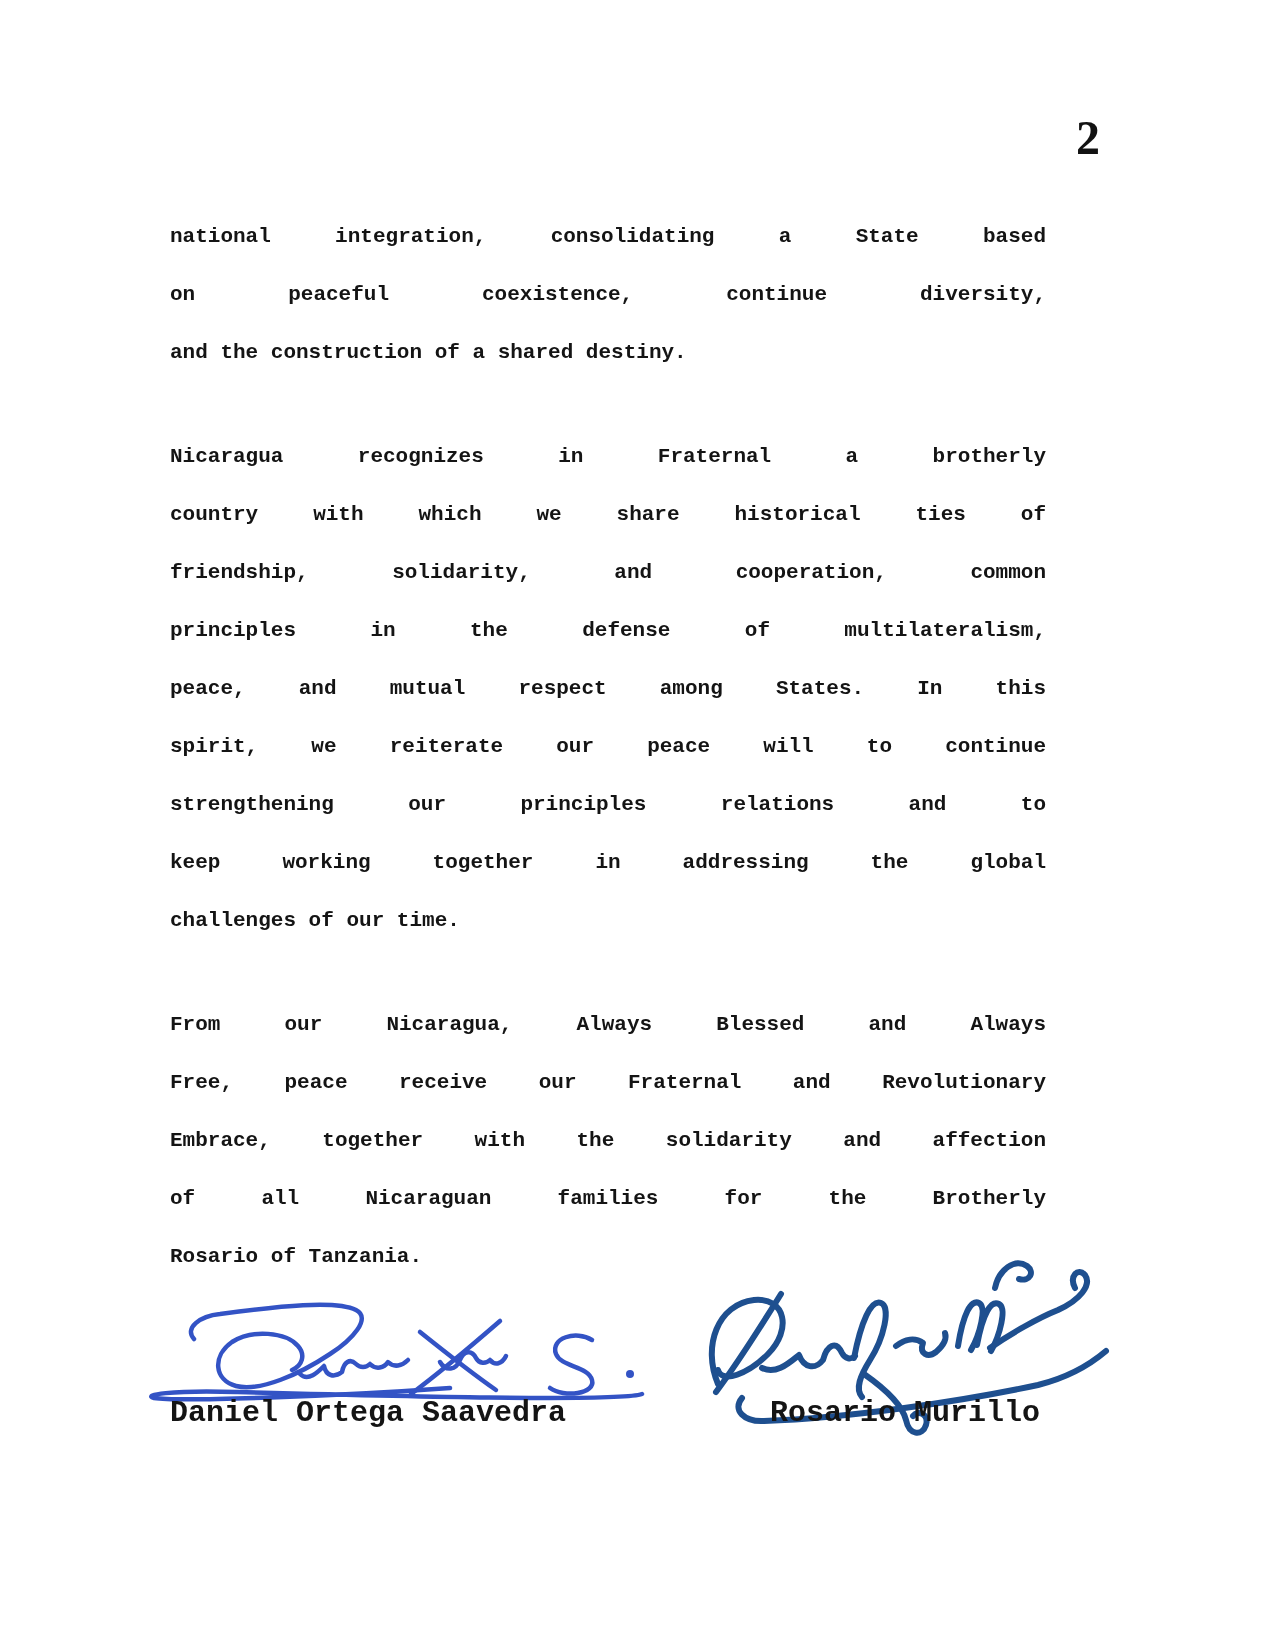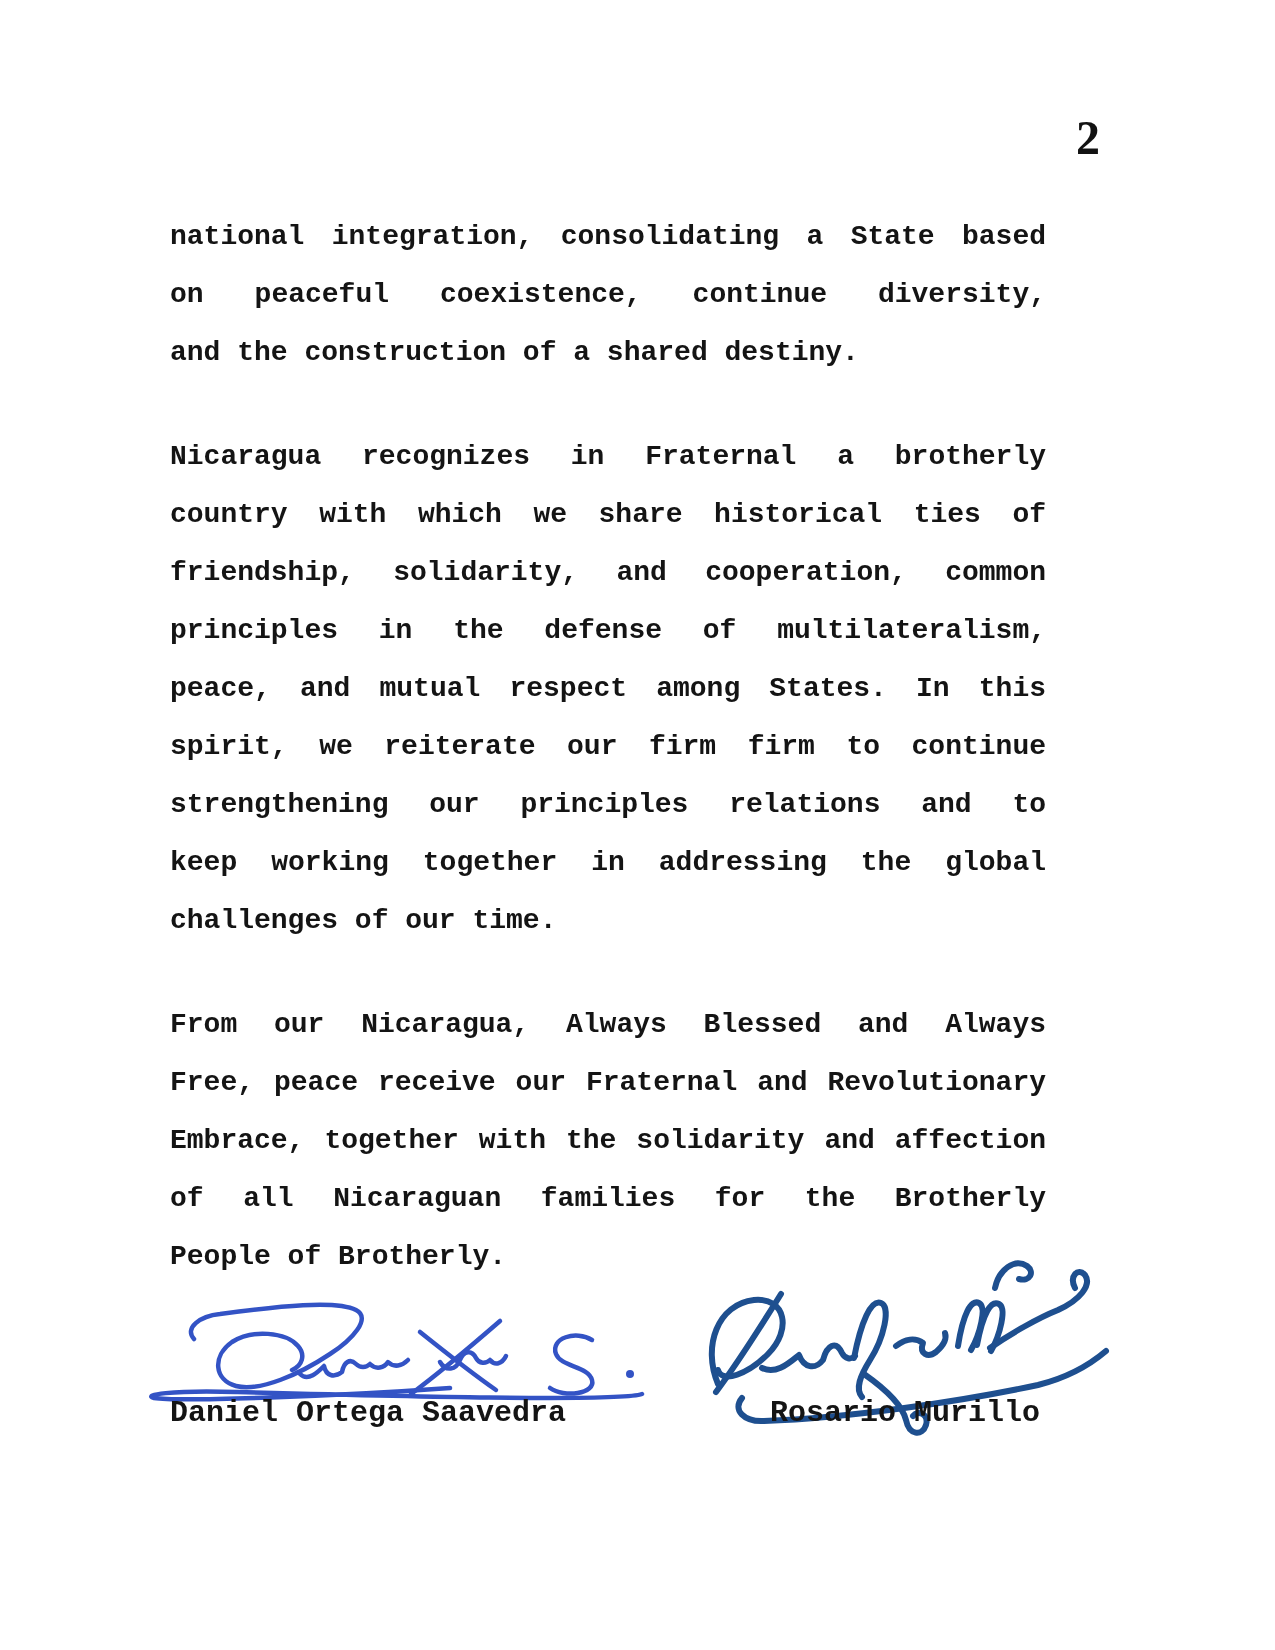--- a/index.html
+++ b/index.html
@@ -12,21 +12,21 @@
   }
   .page-number{
     position:absolute;top:114px;left:1066px;width:44px;
     text-align:center;
     font-family:"Liberation Serif","DejaVu Serif",serif;
     font-weight:bold;font-size:48px;line-height:1;
     color:#121212;
   }
   .body-text{
     position:absolute;left:170px;top:208px;width:876px;
-    font-weight:bold;font-size:28px;
+    font-weight:bold;font-size:21px;
     color:#141414;
   }
   .para{margin:0 0 46px 0;}
   .para:last-child{margin-bottom:0;}
   .line{
     line-height:58px;
     text-align:justify;
     -moz-text-align-last:justify;
     text-align-last:justify;
   }
@@ -59,31 +59,31 @@
         <div class="line">national integration, consolidating a State based</div>
         <div class="line">on peaceful coexistence, continue diversity,</div>
         <div class="line last">and the construction of a shared destiny.</div>
       </div>
       <div class="para">
         <div class="line">Nicaragua recognizes in Fraternal a brotherly</div>
         <div class="line">country with which we share historical ties of</div>
         <div class="line">friendship, solidarity, and cooperation, common</div>
         <div class="line">principles in the defense of multilateralism,</div>
         <div class="line">peace, and mutual respect among States. In this</div>
-        <div class="line">spirit, we reiterate our firm firm to continue</div>
+        <div class="line">spirit, we reiterate our peace will to continue</div>
         <div class="line">strengthening our principles relations and to</div>
         <div class="line">keep working together in addressing the global</div>
         <div class="line last">challenges of our time.</div>
       </div>
       <div class="para">
         <div class="line">From our Nicaragua, Always Blessed and Always</div>
         <div class="line">Free, peace receive our Fraternal and Revolutionary</div>
         <div class="line">Embrace, together with the solidarity and affection</div>
         <div class="line">of all Nicaraguan families for the Brotherly</div>
-        <div class="line last">People of Brotherly.</div>
+        <div class="line last">Rosario of Tanzania.</div>
       </div>
     </div>
 
   <svg class="sig sig-ortega" width="580" height="122" viewBox="0 0 580 122">
     <g fill="none" stroke-width="4.5" stroke-linecap="round" stroke-linejoin="round" stroke="#3353c5">
       <path d="M54,47 C44,36 60,24 80,22 C140,14 196,8 216,18 C232,26 212,48 190,62 C160,82 120,100 96,94 C74,88 72,64 92,50 C112,37 146,40 158,54 C166,63 162,74 152,78"></path>
       <path d="M160,82 c8,8 18,-2 24,-8 c2,10 10,12 18,6 c2,-10 8,-14 14,-8 c4,4 10,4 14,0 c6,6 14,4 18,-2 c6,6 14,4 20,-2"></path>
       <path d="M360,29 C330,55 298,82 271,102"></path>
       <path d="M280,40 C305,60 330,80 356,98"></path>
       <path d="M300,70 c6,10 16,8 20,-2 c4,-10 12,-10 16,-2 c3,6 10,6 14,2 c5,6 12,4 16,-4"></path>

